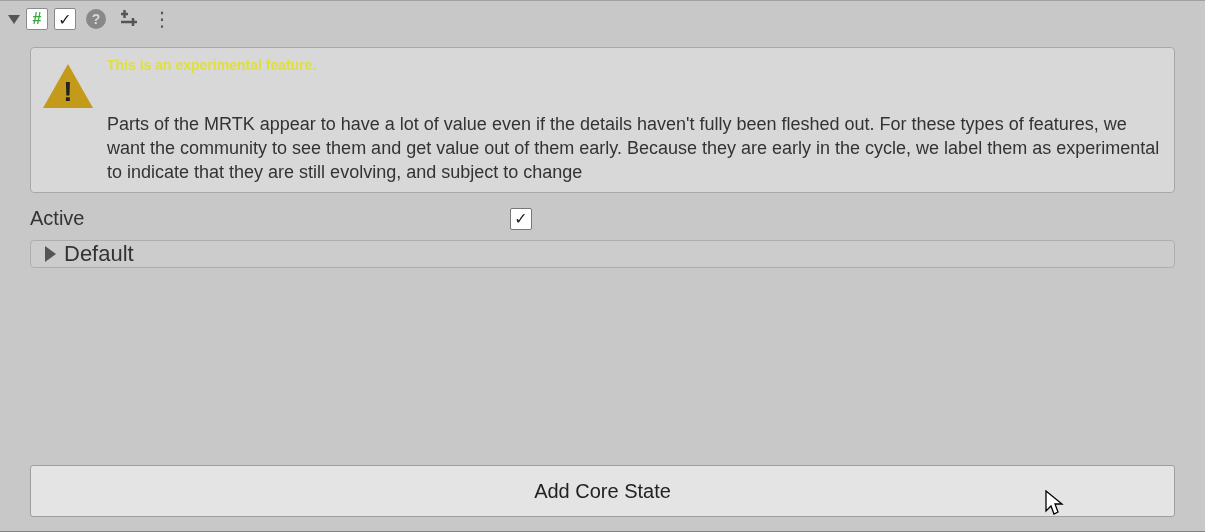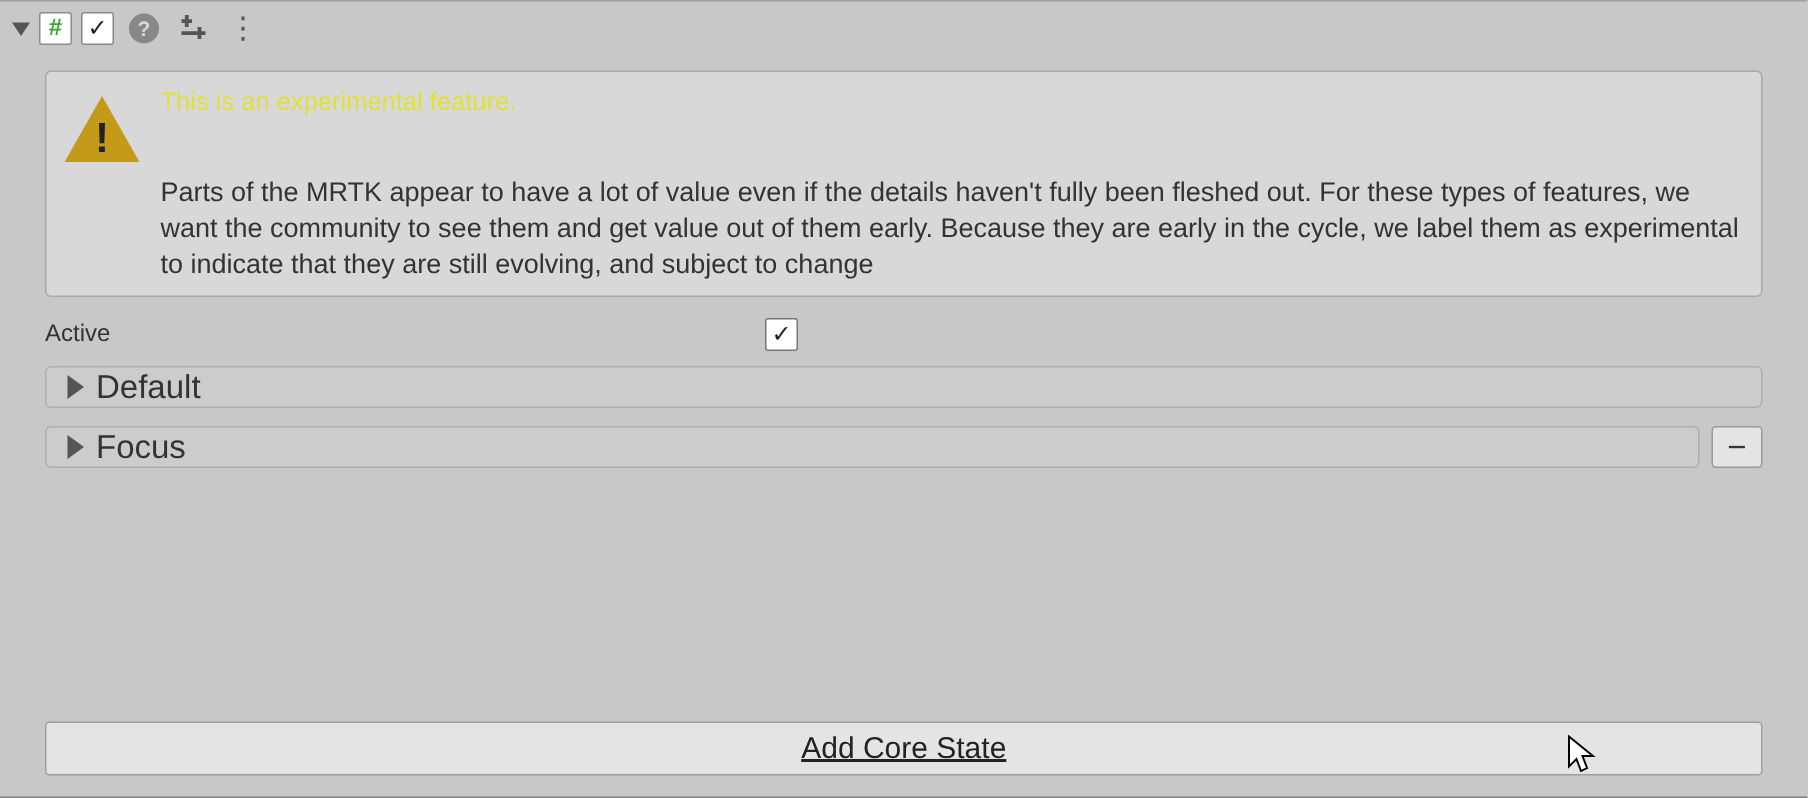--- a/index.html
+++ b/index.html
@@ -113,38 +113,38 @@
     .warn-icon .bang {
       position: absolute;
       top: 12px; left: 0; width: 50px;
       text-align: center;
       font-size: 28px;
       font-weight: bold;
       color: #222;
     }
     .warn-text { flex: 1; }
     .warn-title {
-      font-size: 17px;
+      font-size: 14px;
       color: #e0e03a;
-      font-weight: normal;
+      font-weight: bold;
       line-height: 1.4;
     }
     .warn-body {
       font-size: 18px;
       color: #333;
       line-height: 1.35;
       margin-top: 36px;
     }
     .field-row {
       display: flex;
       align-items: center;
       padding: 4px 0 10px 0;
     }
     .field-label {
-      font-size: 16px;
+      font-size: 20px;
       color: #333;
       width: 480px;
     }
     .field-check {
       width: 22px; height: 22px;
       background: #fff;
       border: 1px solid #777;
       border-radius: 2px;
       display:flex; align-items:center; justify-content:center;
       font-size: 16px;
@@ -191,29 +191,28 @@
       align-self: center;
       height: 28px;
     }
     .buttons-row {
       display: flex;
       gap: 8px;
       margin-top: auto;
     }
     .flat-button {
       flex: 1;
-      height: 36px;
+      height: 52px;
       background: #e4e4e4;
       border: 1px solid #9e9e9e;
       border-radius: 3px;
       display:flex; align-items:center; justify-content:center;
       font-size: 20px;
       color: #222;
       cursor: pointer;
-      text-decoration: underline;
     }
     .highlight {
       outline: 3px solid #c41212;
       outline-offset: -1px;
     }
     .cursor {
       position: absolute;
       left: 1045px;
       top: 490px;
       pointer-events: none;
@@ -256,27 +255,20 @@
     </div>
 
 
     <div class="state-row-wrap">
       <div class="state-row">
         <div class="tri-right"></div>
         <span>Default</span>
       </div>
     </div>
 
-    <div class="state-row-wrap">
-      <div class="state-row">
-        <div class="tri-right"></div>
-        <span>Focus</span>
-      </div>
-      <div class="minus-btn">−</div>
-    </div>
 
     <div class="buttons-row">
       <div class="flat-button">Add Core State</div>
     </div>
   </div>
 </div>
 
 <svg class="cursor" width="20" height="28" viewBox="0 0 20 28">
   <path d="M1 1 L1 21 L6 16 L9 24 L13 22 L10 14 L17 14 Z" fill="#fff" stroke="#000" stroke-width="1.3"></path>
 </svg>

